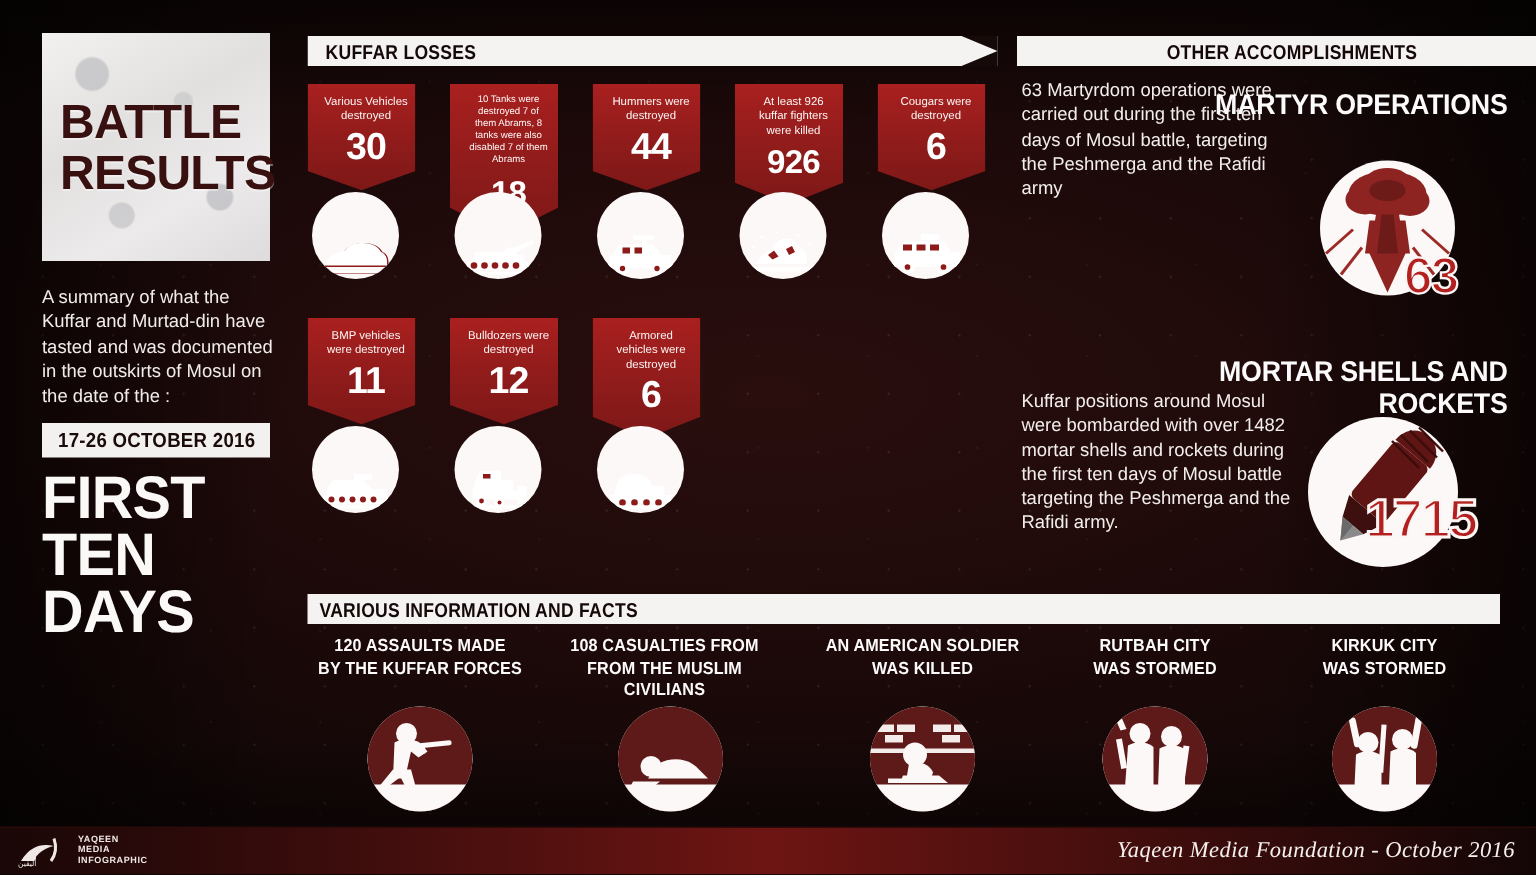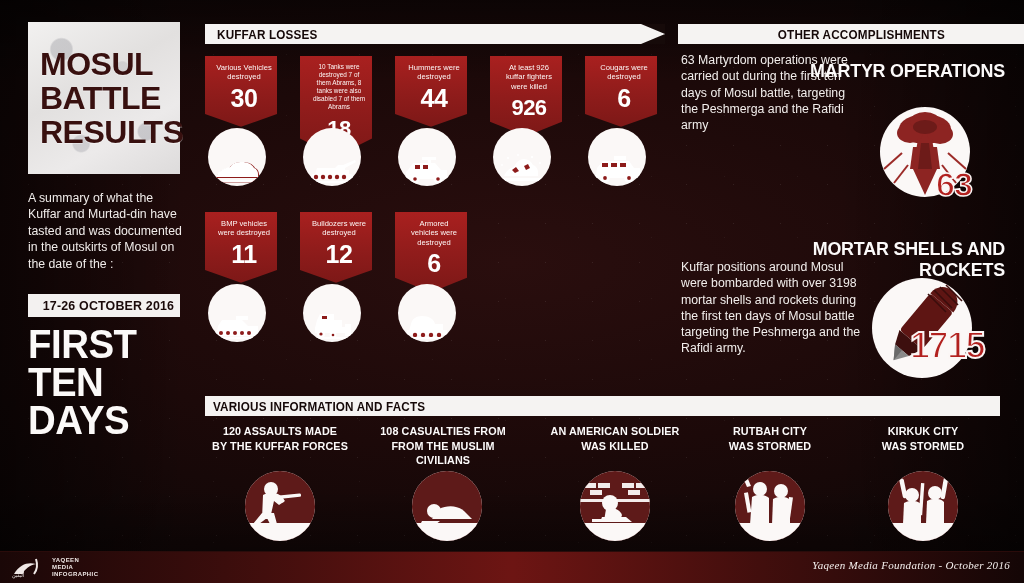--- a/index.html
+++ b/index.html
@@ -53,22 +53,22 @@
     letter-spacing:-0.5px;
     color:#38100f;
     text-shadow:0 1px 0 rgba(255,255,255,.4);
   }
   #summary-text{
     margin-top:16px; width:160px;
     color:#f0ecea; font-size:12.3px; line-height:16.4px;
     font-family:"Liberation Sans", sans-serif;
   }
   #date-band{
-    margin-top:22px; width:152px; height:23px;
-    background:#f3f1f0; display:flex; align-items:center; justify-content:flex-end;
+    margin-top:10px; width:152px; height:23px;
+    background:#f3f1f0; display:flex; align-items:center; justify-content:center;
   }
   #date-band span{
     font-weight:bold; font-size:13.5px; color:#1a0a0a;
     letter-spacing:.2px; transform:scaleX(.92); display:inline-block;
   }
   #firstten{
     margin-top:8px; width:170px;
     color:#fbf9f8; font-weight:bold;
     font-size:40px; line-height:38px; letter-spacing:-.5px;
     transform:scaleX(.96); transform-origin:left top;
@@ -167,21 +167,21 @@
   }
 
   
   #footer{
     position:absolute; left:0; bottom:0; width:1024px; height:32px;
     background:linear-gradient(90deg,#1a0707 0%, #3b0d0c 22%, #6d1513 50%, #3b0d0c 78%, #140606 100%);
     border-top:1px solid #2a0b0a;
   }
   #footer-text{
     position:absolute; right:14px; top:7px;
-    color:#f6f1ef; font-size:11px; letter-spacing:.3px;
+    color:#f6f1ef; font-size:15px; letter-spacing:.3px;
     font-family:"Liberation Serif", serif; font-style:italic;
   }
   #footer-logo{ position:absolute; left:10px; top:4px; width:110px; height:24px; }
   #footer-logo .l1,#footer-logo .l2,#footer-logo .l3{
     position:absolute; left:42px; color:#efe8e6; font-weight:bold;
     font-size:6px; letter-spacing:.4px;
   }
   #footer-logo .l1{ top:1px; }
   #footer-logo .l2{ top:8px; }
   #footer-logo .l3{ top:15px; }
@@ -189,21 +189,20 @@
 </style>
 </head>
 <body>
 
 <div id="stage">
   <div id="dots"></div>
   <div id="grain"></div>
 
   <div id="left-panel">
     <div id="title-card">
-      <span>MOSUL</span>
       <span>BATTLE</span>
       <span>RESULTS</span>
     </div>
     <div id="summary-text">A summary of what the Kuffar and Murtad-din have tasted and was documented in the outskirts of Mosul on the date of the :</div>
     <div id="date-band">
       <span>17-26 OCTOBER 2016</span>
     </div>
     <div id="firstten">FIRST TEN DAYS</div>
   </div>
 
@@ -377,21 +376,21 @@
       <g stroke="#9c2b28" stroke-width="2" fill="none">
         <path d="M22 46L4 62"></path>
           <path d="M68 46l18 16"></path>
         <path d="M28 58L14 76"></path>
           <path d="M62 58l14 18"></path>
       </g>
     </svg>
   </div>
   <div id="martyr-num">63</div>
 
-  <div class="rp-text" style="left:681px; top:259px; width:180px;">Kuffar positions around Mosul were bombarded with over 3198 mortar shells and rockets during the first ten days of Mosul battle targeting the Peshmerga and the Rafidi army.</div>
+  <div class="rp-text" style="left:681px; top:259px; width:180px;">Kuffar positions around Mosul were bombarded with over 1482 mortar shells and rockets during the first ten days of Mosul battle targeting the Peshmerga and the Rafidi army.</div>
   <div class="rp-head" style="left:760px; top:238px; width:245px;">MORTAR SHELLS AND ROCKETS</div>
 
   <div id="mortar-circle">
     <svg width="100" height="100" viewBox="0 0 100 100">
       <g transform="rotate(40 50 50)">
         <rect x="34" y="18" width="30" height="48" rx="4" fill="#5e1513"></rect>
         <path d="M34 18c0-9 6-16 15-16s15 7 15 16z" fill="#5e1513"></path>
         <path d="M34 66h30l-6 14H40z" fill="#3d0f0e"></path>
         <path d="M40 80h18l-9 13z" fill="#8a8a8a"></path>
         <path d="M40 80h9v13z" fill="#6a6a6a"></path>

